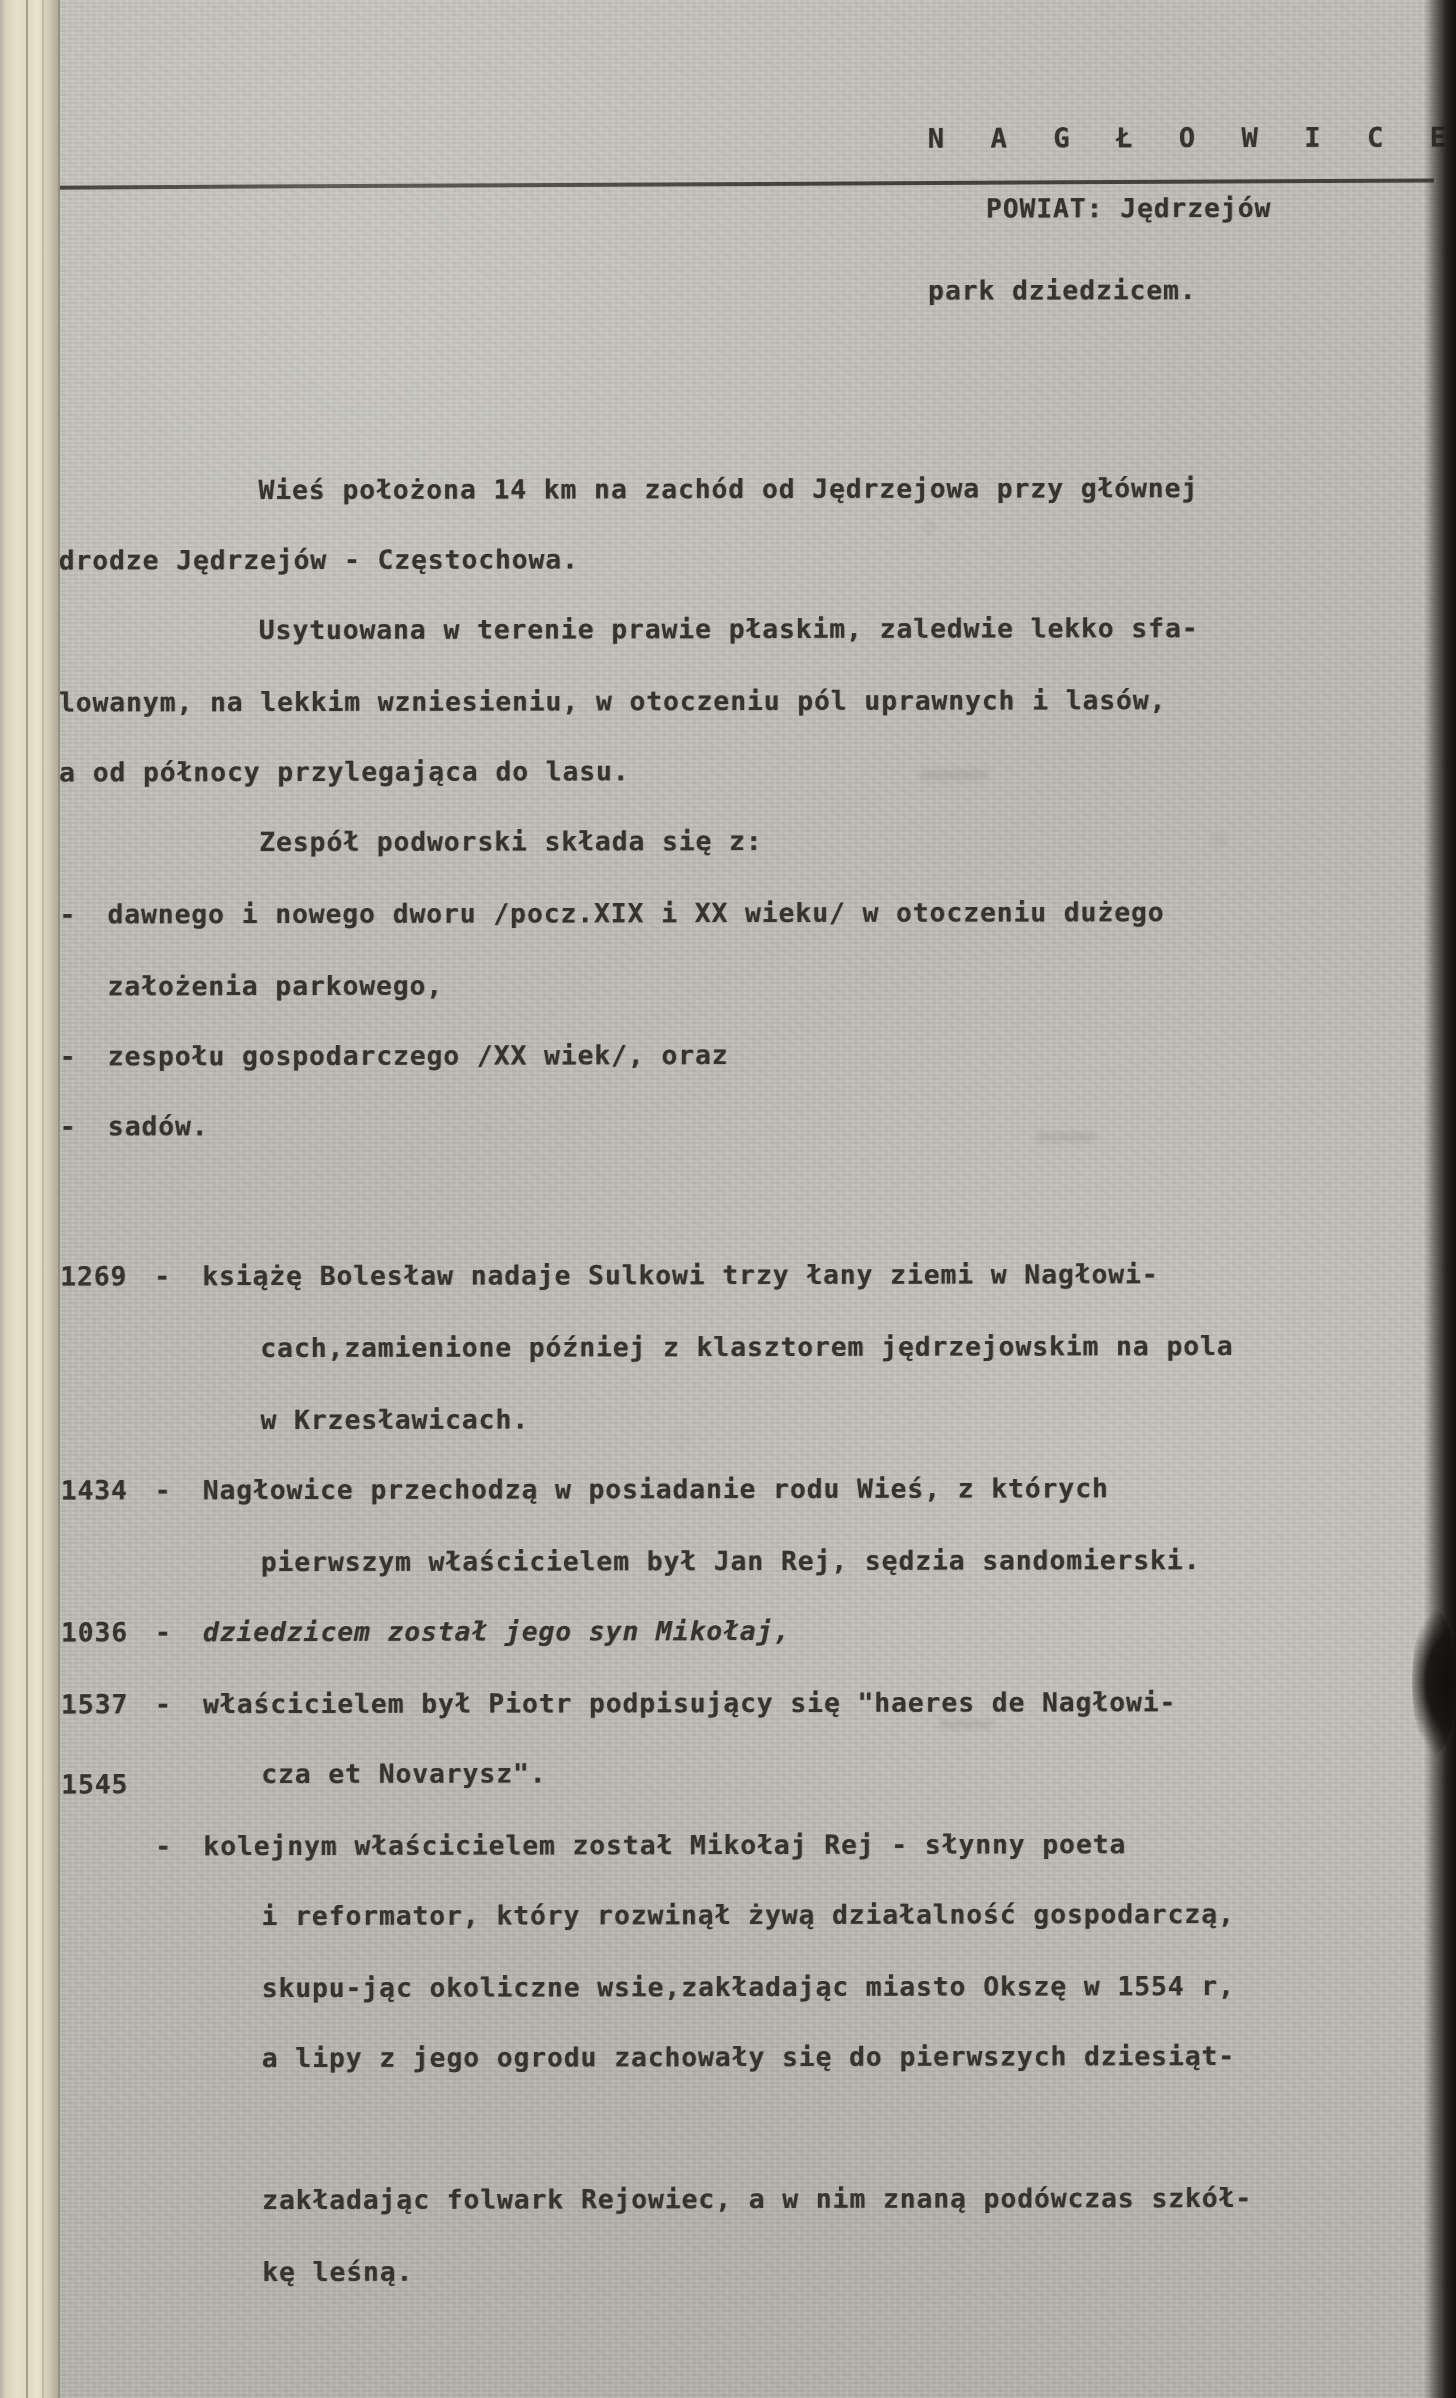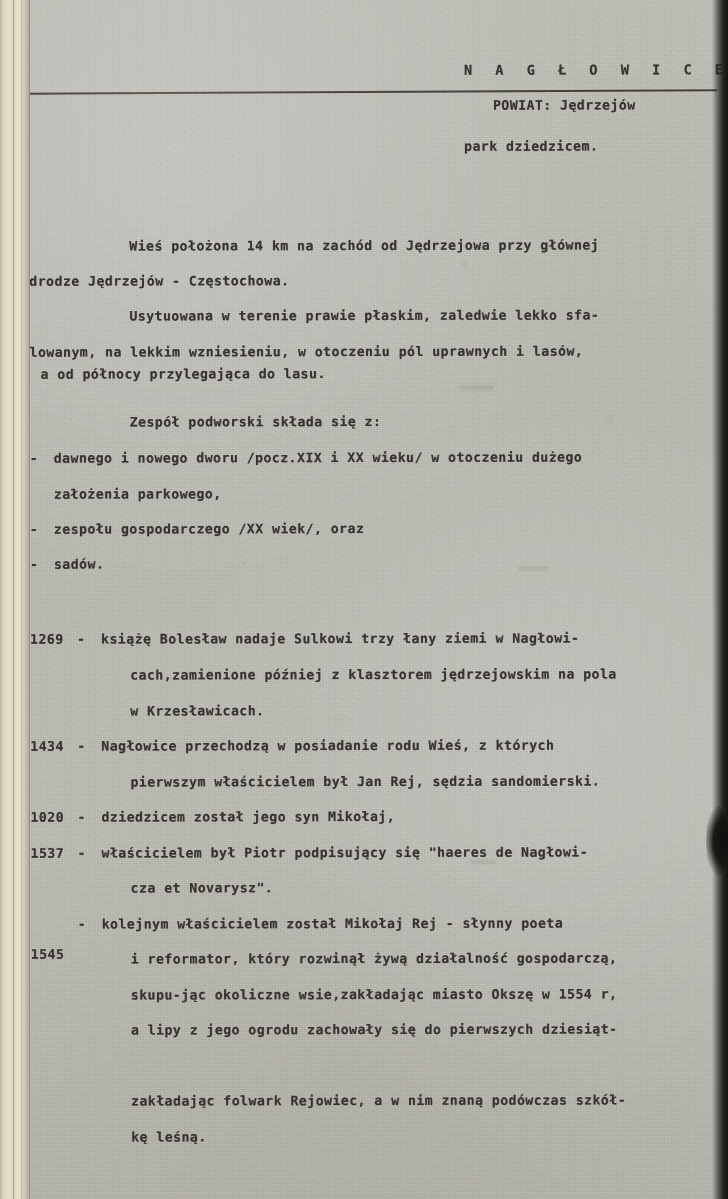--- a/index.html
+++ b/index.html
@@ -188,21 +188,21 @@
     <div class="ln" style="left:435px; top:129px;">park dziedzicem.</div>
 
     <div class="ln" style="left:100px; top:228px;">Wieś położona 14 km na zachód od Jędrzejowa przy głównej</div>
 
     <div class="ln" style="left:0px; top:263px;">drodze Jędrzejów - Częstochowa.</div>
 
     <div class="ln" style="left:100px; top:298px;">Usytuowana w terenie prawie płaskim, zaledwie lekko sfa-</div>
 
     <div class="ln" style="left:0px; top:334px;">lowanym, na lekkim wzniesieniu, w otoczeniu pól uprawnych i lasów,</div>
 
-    <div class="ln" style="left:0px; top:356px;padding-left:11px;">a od północy przylegająca do lasu.</div>
+    <div class="ln" style="left:0px; top:369px;">a od północy przylegająca do lasu.</div>
 
     <div class="ln" style="left:100px; top:404px;">Zespół podworski składa się z:</div>
 
     <div class="ln" style="left:0px; top:440px;">-</div>
     <div class="ln" style="left:24px; top:440px;">dawnego i nowego dworu /pocz.XIX i XX wieku/ w otoczeniu dużego</div>
     <div class="ln" style="left:24px; top:476px;">założenia parkowego,</div>
 
     <div class="ln" style="left:0px; top:511px;">-</div>
     <div class="ln" style="left:24px; top:511px;">zespołu gospodarczego /XX wiek/, oraz</div>
 
@@ -214,30 +214,30 @@
     <div class="ln" style="left:47px; top:621px;">-</div>
     <div class="ln" style="left:71px; top:621px;">książę Bolesław nadaje Sulkowi trzy łany ziemi w Nagłowi-</div>
     <div class="ln" style="left:100px; top:657px;">cach,zamienione później z klasztorem jędrzejowskim na pola</div>
     <div class="ln" style="left:100px; top:693px;">w Krzesławicach.</div>
 
     <div class="ln" style="left:0px; top:728px;">1434</div>
     <div class="ln" style="left:47px; top:728px;">-</div>
     <div class="ln" style="left:71px; top:728px;">Nagłowice przechodzą w posiadanie rodu Wieś, z których</div>
     <div class="ln" style="left:100px; top:764px;">pierwszym właścicielem był Jan Rej, sędzia sandomierski.</div>
 
-    <div class="ln" style="left:0px; top:799px;">1020</div>
+    <div class="ln" style="left:0px; top:799px;">1036</div>
     <div class="ln" style="left:47px; top:799px;">-</div>
-    <div class="ln" style="left:71px; top:799px;">dziedzicem został jego syn Mikołaj,</div>
+    <div class="ln" style="left:71px; top:799px;font-style:italic;">dziedzicem został jego syn Mikołaj,</div>
 
     <div class="ln" style="left:0px; top:835px;">1537</div>
     <div class="ln" style="left:47px; top:835px;">-</div>
     <div class="ln" style="left:71px; top:835px;">właścicielem był Piotr podpisujący się "haeres de Nagłowi-</div>
     <div class="ln" style="left:100px; top:870px;">cza et Novarysz".</div>
 
-    <div class="ln" style="left:0px; top:936px;text-align:right;">1545</div>
+    <div class="ln" style="left:0px; top:875px;text-align:right;">1545</div>
     <div class="ln" style="left:47px; top:906px;">-</div>
     <div class="ln" style="left:71px; top:906px;">kolejnym właścicielem został Mikołaj Rej - słynny poeta</div>
     <div class="ln" style="left:100px; top:941px;">i reformator, który rozwinął żywą działalność gospodarczą,</div>
     <div class="ln" style="left:100px; top:977px;">skupu-jąc okoliczne wsie,zakładając miasto Okszę w 1554 r,</div>
     <div class="ln" style="left:100px; top:1012px;">a lipy z jego ogrodu zachowały się do pierwszych dziesiąt-</div>
     <div class="ln" style="left:100px; top:1083px;">zakładając folwark Rejowiec, a w nim znaną podówczas szkół-</div>
     <div class="ln" style="left:100px; top:1119px;">kę leśną.</div>
 
   </div>
 </div>

